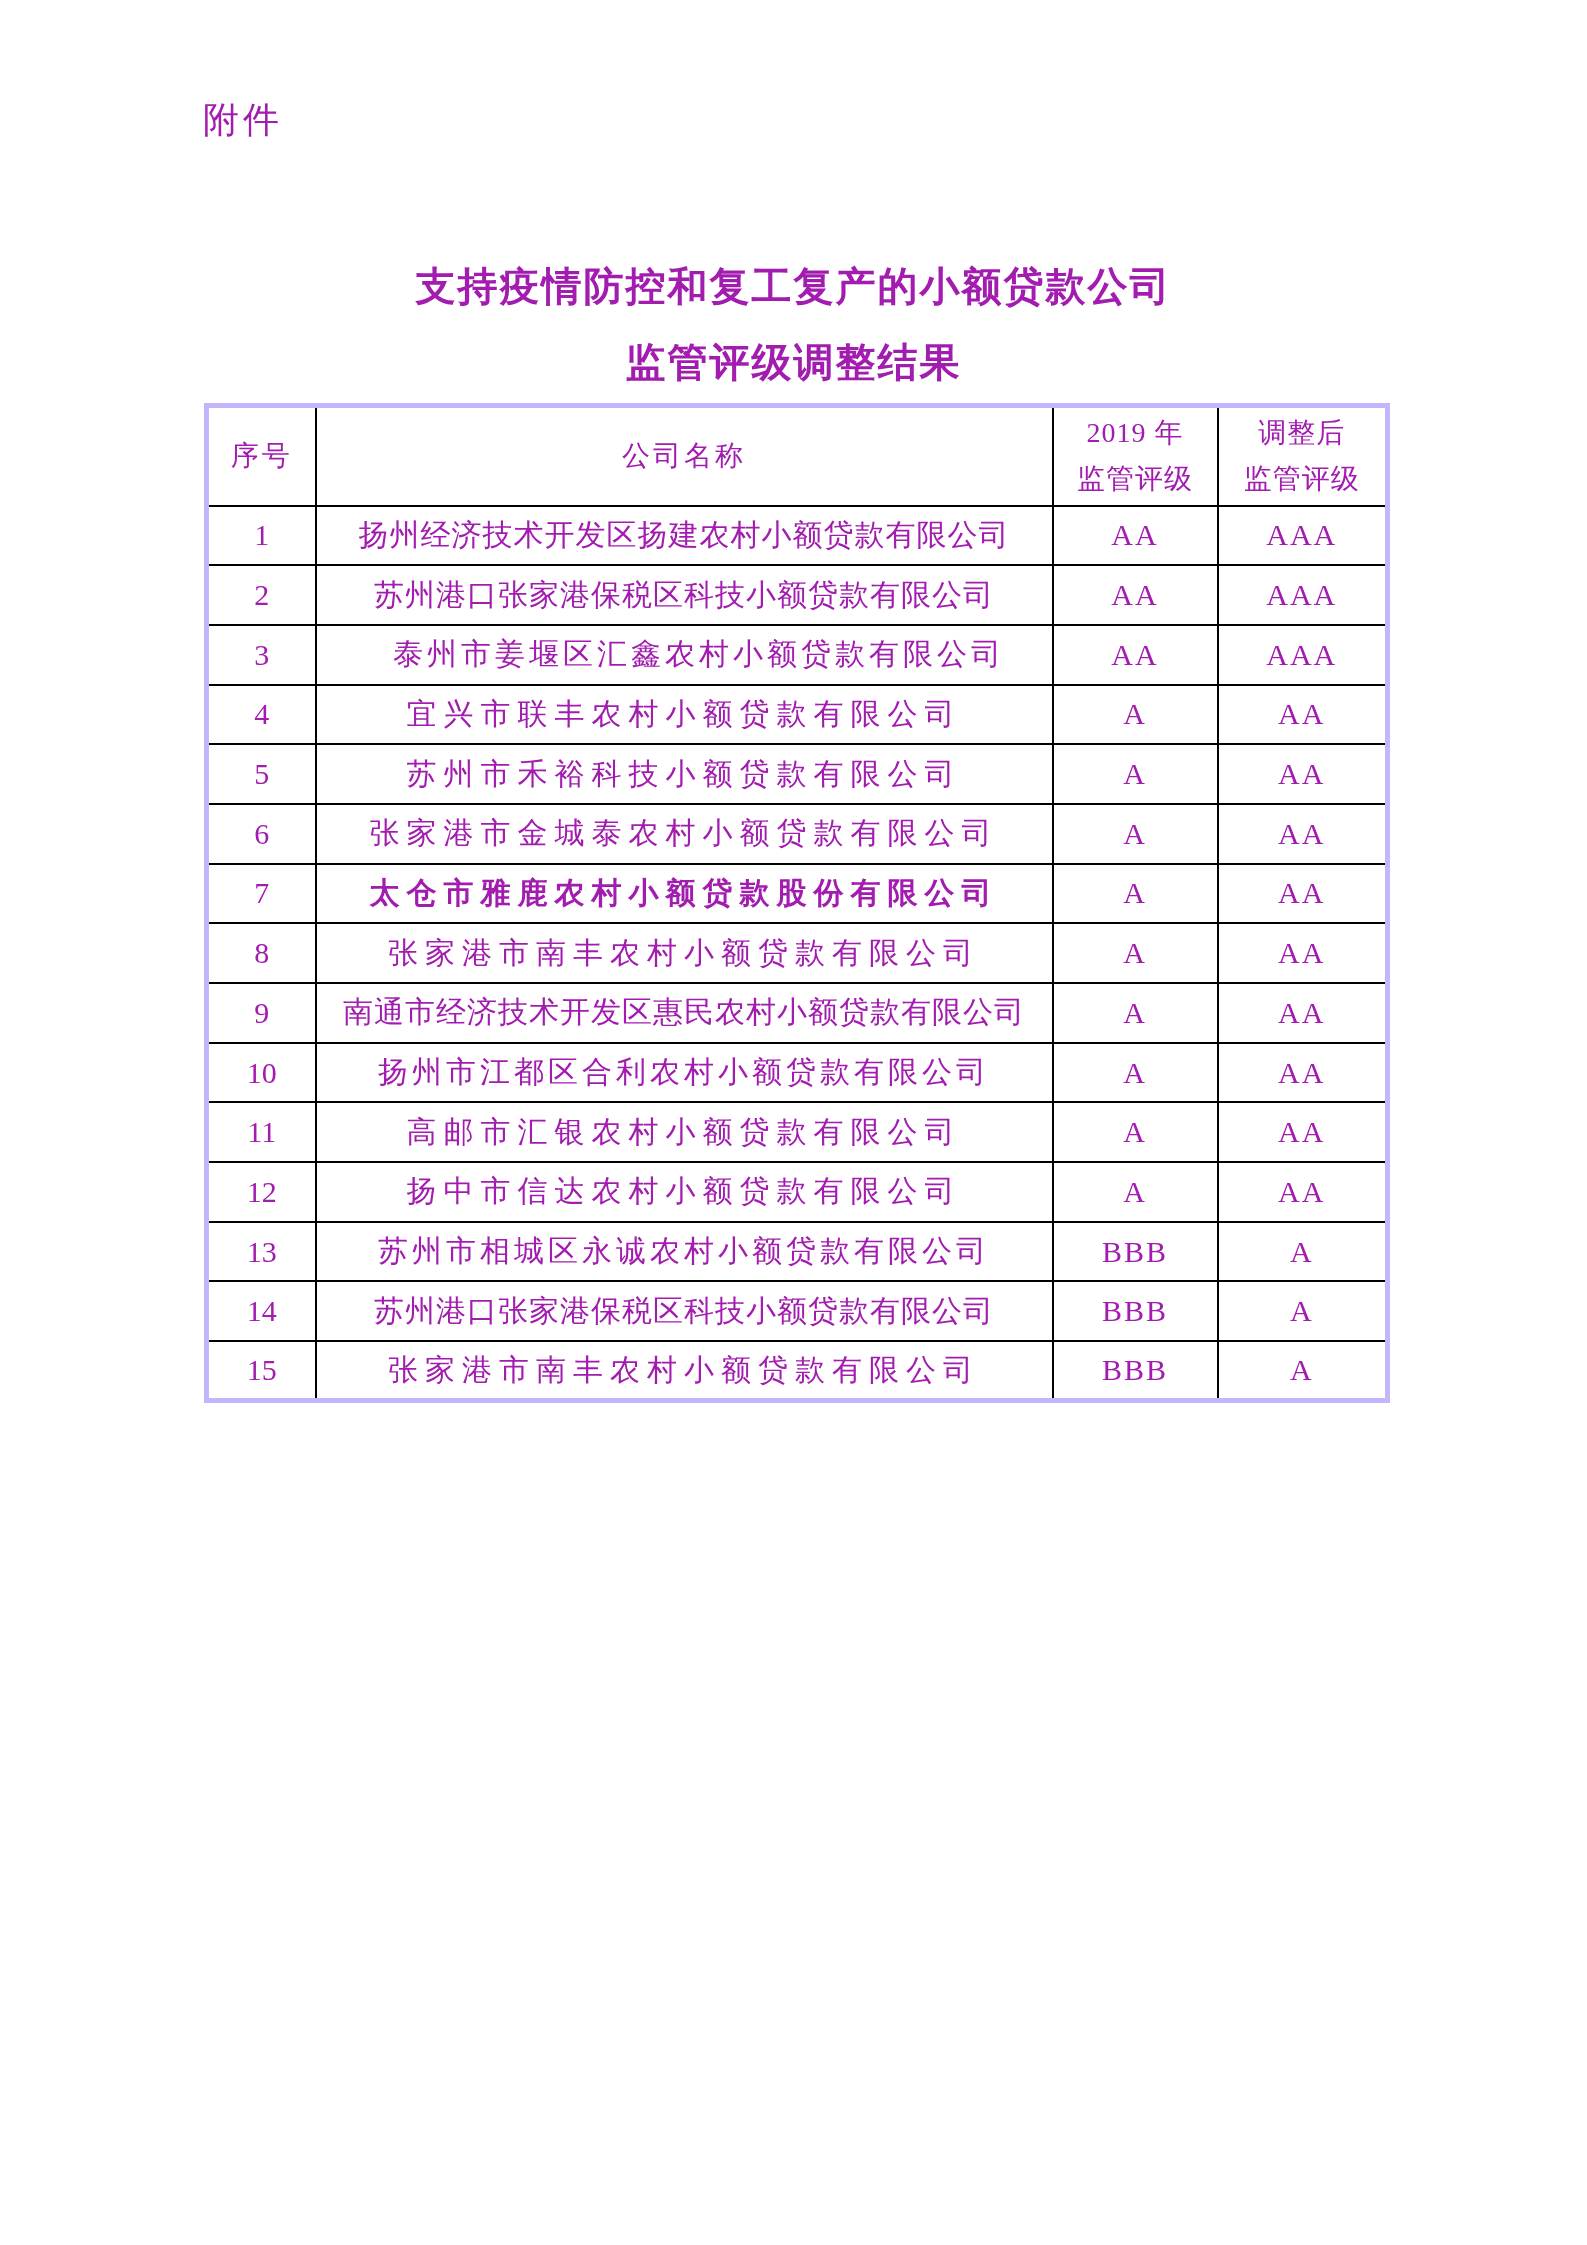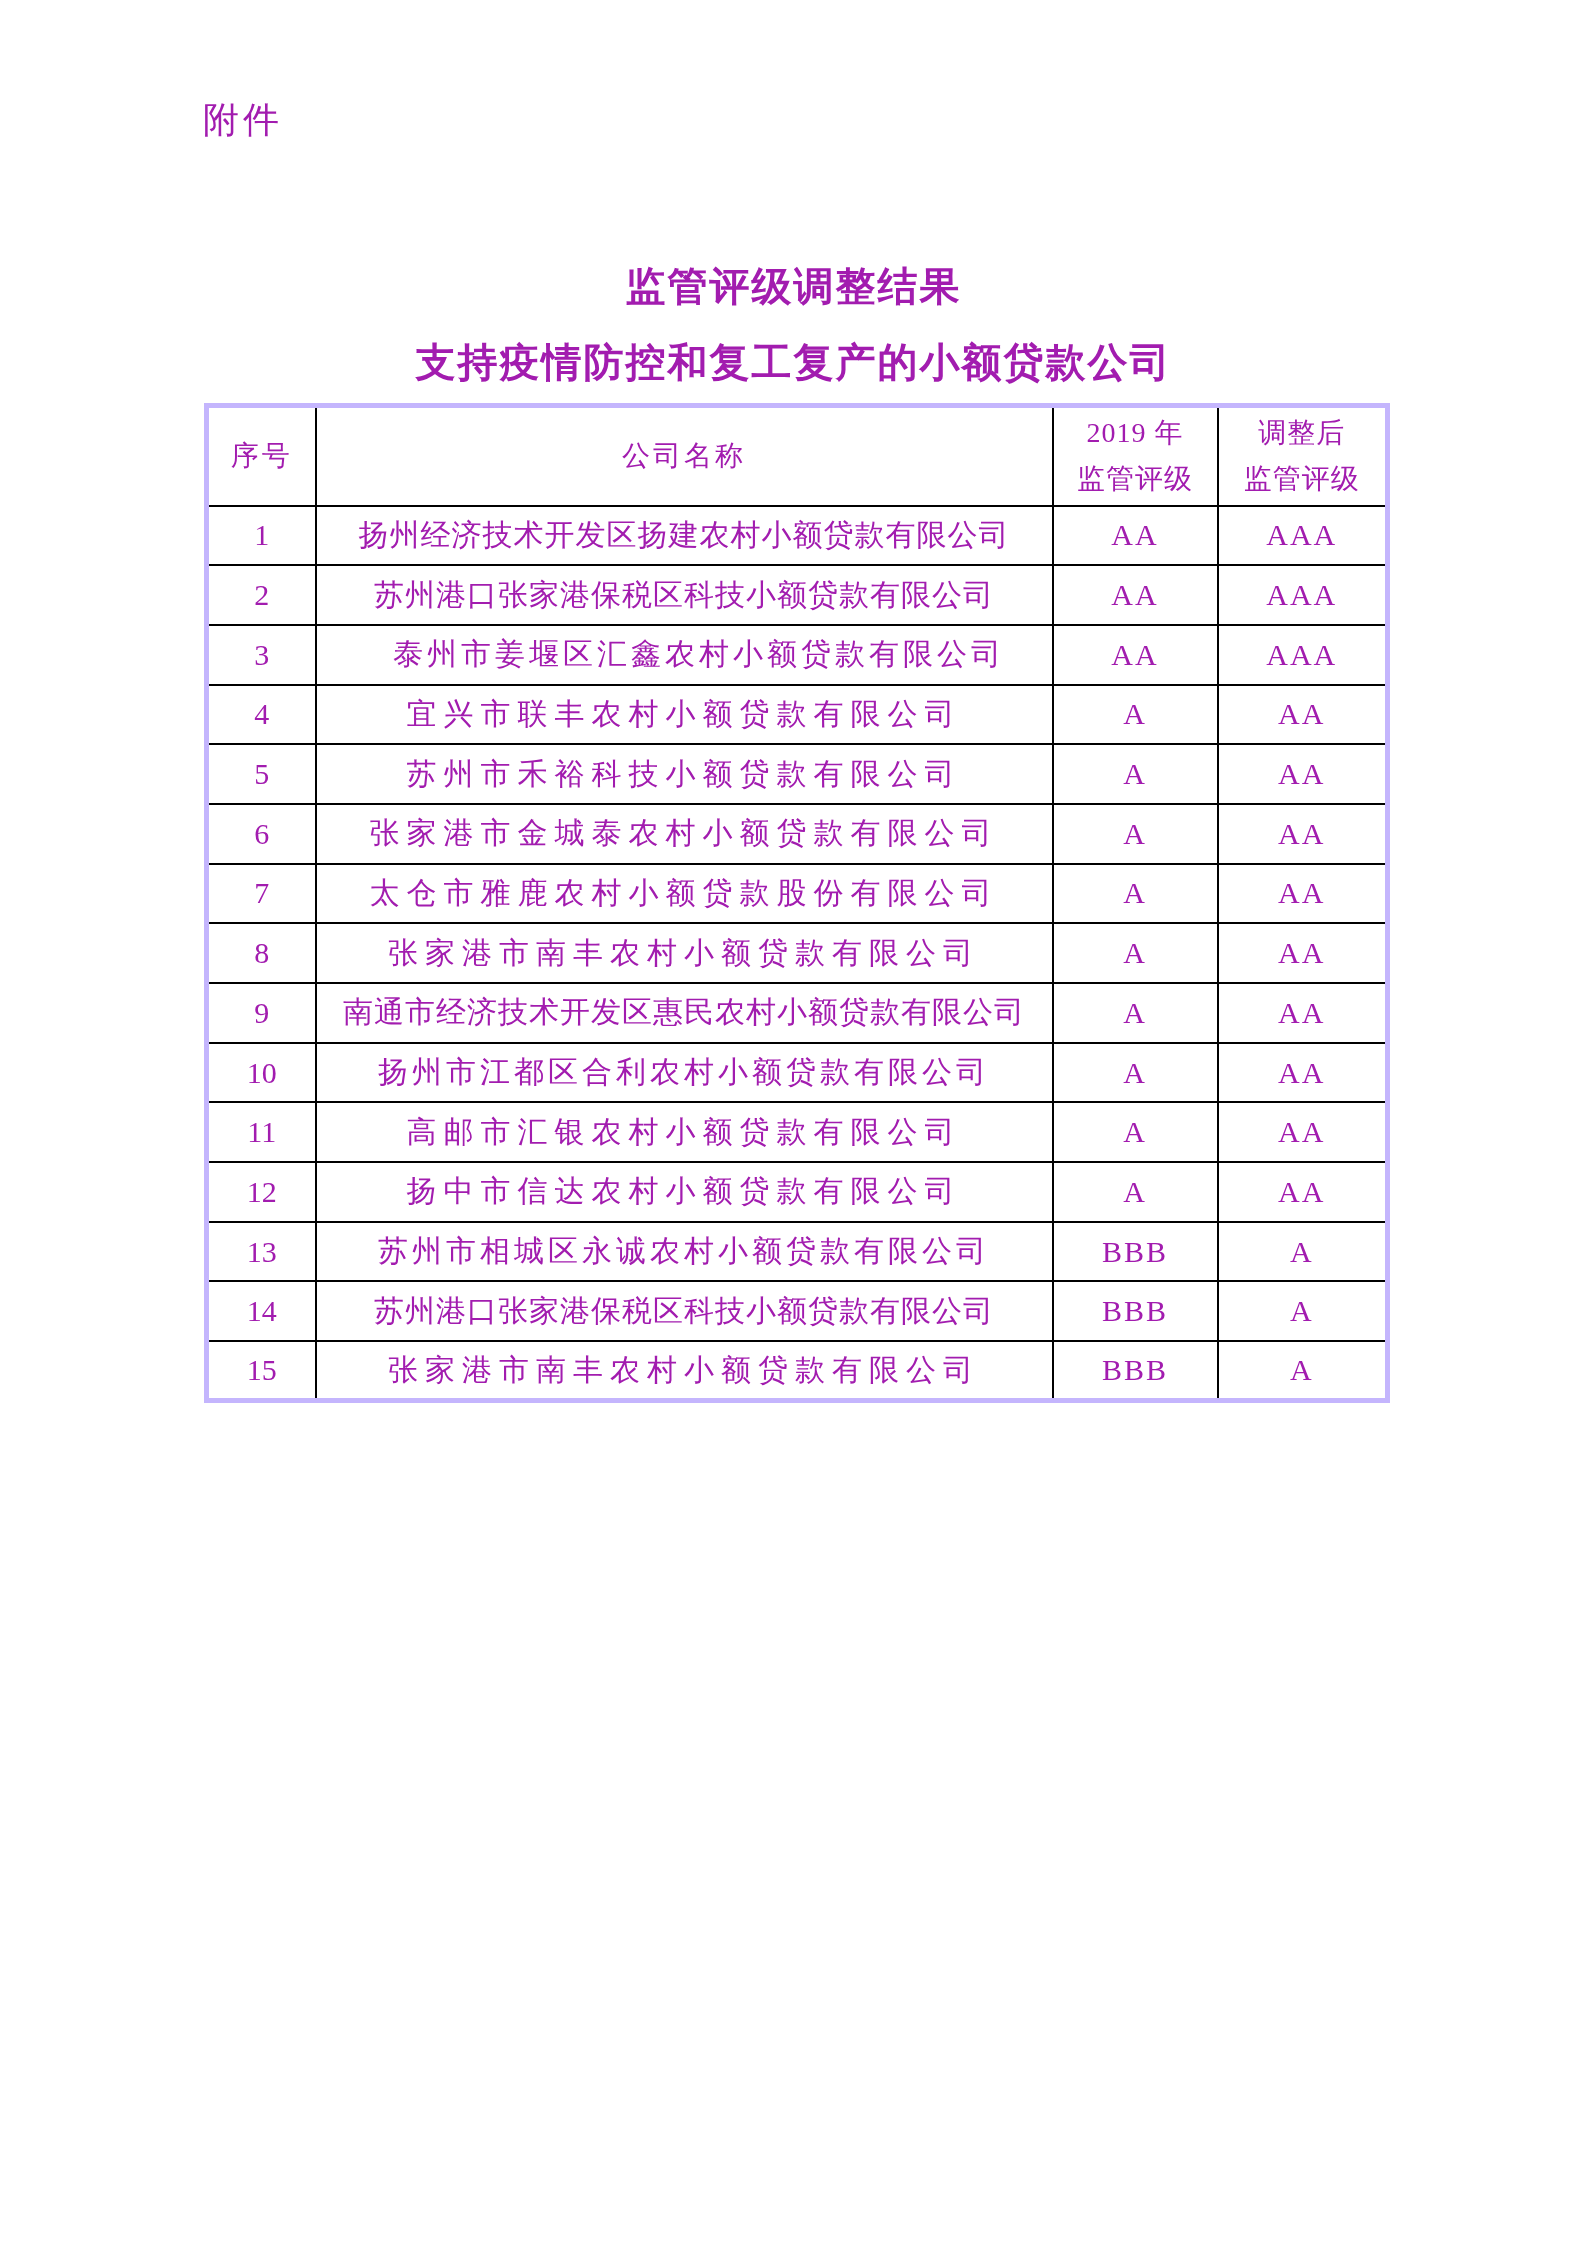--- a/index.html
+++ b/index.html
@@ -64,22 +64,22 @@
   }
 </style>
 </head>
 <body>
 
 <div class="page">
 
   <div class="attachment">附件</div>
 
   <div class="title">
+    <div class="title-line">支持疫情防控和复工复产的小额贷款公司</div>
     <div class="title-line">监管评级调整结果</div>
-    <div class="title-line">支持疫情防控和复工复产的小额贷款公司</div>
   </div>
 
   <table class="ratings-table">
     <colgroup>
       <col style="width:109px">
       <col style="width:737px">
       <col style="width:165px">
       <col style="width:170px">
     </colgroup>
     <thead>
@@ -128,21 +128,21 @@
           <td class="cell-rating">AA</td>
         </tr>
         <tr>
           <td class="cell-no">6</td>
           <td class="cell-company" style="letter-spacing: 7px;">张家港市金城泰农村小额贷款有限公司</td>
           <td class="cell-rating">A</td>
           <td class="cell-rating">AA</td>
         </tr>
         <tr>
           <td class="cell-no">7</td>
-          <td class="cell-company" style="letter-spacing: 7px;">太仓市雅鹿农村小额贷款股份有限公司</td>
+          <td class="cell-company" style="letter-spacing: 7px; font-weight: bold;">太仓市雅鹿农村小额贷款股份有限公司</td>
           <td class="cell-rating">A</td>
           <td class="cell-rating">AA</td>
         </tr>
         <tr>
           <td class="cell-no">8</td>
           <td class="cell-company" style="letter-spacing: 7px;">张家港市南丰农村小额贷款有限公司</td>
           <td class="cell-rating">A</td>
           <td class="cell-rating">AA</td>
         </tr>
         <tr>

